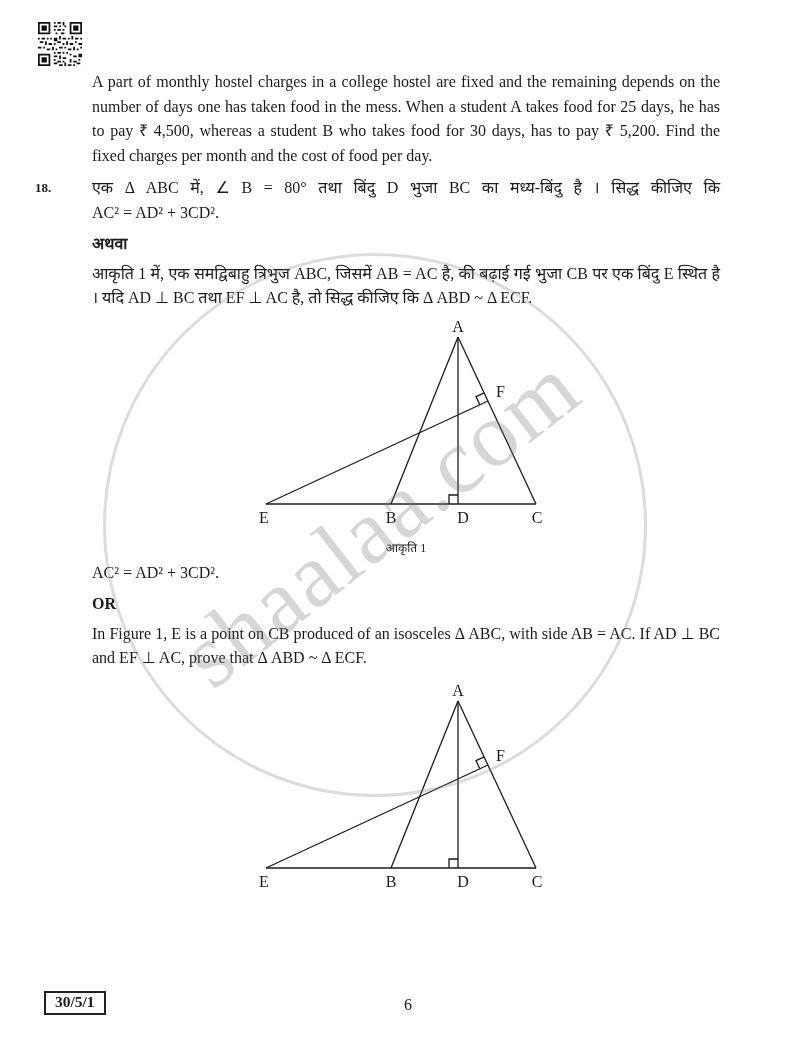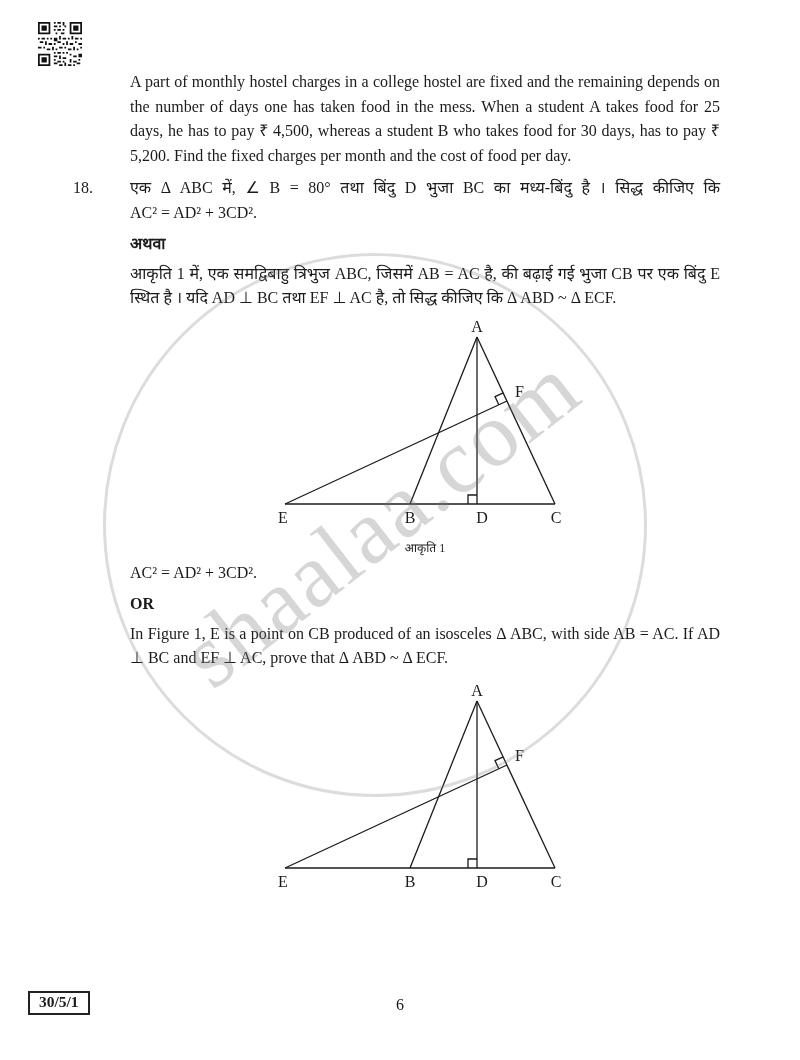--- a/index.html
+++ b/index.html
@@ -26,34 +26,33 @@
     transform:rotate(-38deg);
     z-index:6; pointer-events:none;
     font-family:"Liberation Serif", serif;
   }
 
   .qr { position:absolute; left:38px; top:22px; width:44px; height:44px; z-index:2; }
 
   .content {
     position:relative; z-index:1;
     padding:70px 80px 0 92px;
-    margin-left:38px;
   }
   p { font-size:16px; line-height:24.5px; }
   .justify { text-align:justify; }
   .justify-last { text-align:justify; text-align-last:justify; }
   .q-row { position:relative; margin-top:8px; }
-  .q-num { position:absolute; left:-57px; top:0; font-weight:400; font-size:16px; line-height:24.5px; }
+  .q-num { position:absolute; left:-57px; top:0; font-weight:700; font-size:13px; line-height:24.5px; }
   .or-label { text-align:left; font-weight:700; margin:7px 0 5px; }
 
   .figure-block { text-align:center; margin:8px auto 2px; }
   .figure-block svg { display:inline-block; }
   .caption { font-size:12px; line-height:22px; margin-top:2px; }
 
-  .footer { position:absolute; left:0; right:0; top:996px; z-index:2; }
+  .footer { position:absolute; left:16px; right:0; top:996px; z-index:2; }
   .paper-code {
     position:absolute; left:28px; top:-5px;
     border:2px solid #222; padding:0 9px 2px;
     font-weight:700; font-size:15.5px; background:#fff;
   }
   .page-num { display:block; text-align:center; font-size:16px; }
 
   .site-note {
     position:absolute; left:2px; top:1028px; z-index:7;
     font-family:"Liberation Sans", sans-serif;

